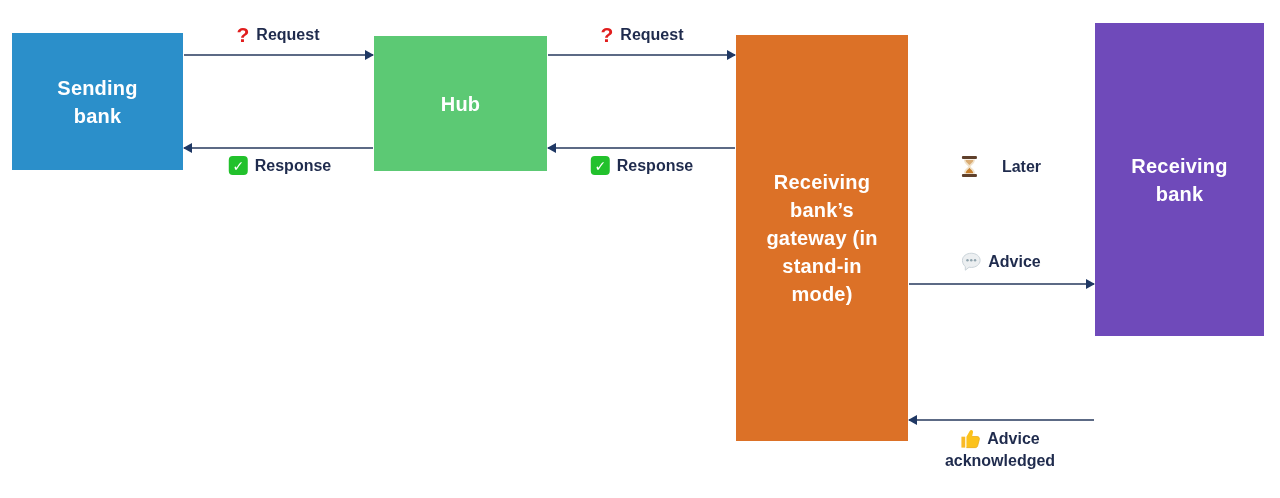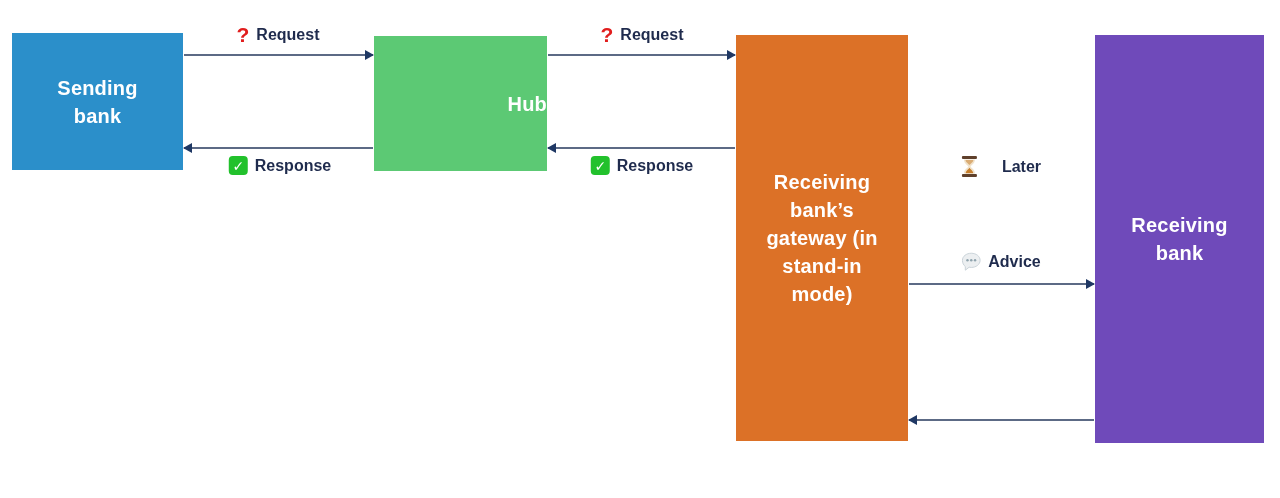--- a/index.html
+++ b/index.html
@@ -23,23 +23,23 @@
     align-items: center;
     justify-content: center;
     text-align: center;
     color: #ffffff;
     font-weight: 700;
     font-size: 20px;
     line-height: 1.4;
     letter-spacing: 0.2px;
   }
   .box-sending   { left: 12px;   top: 33px; width: 171px; height: 137px; padding: 0 38px; box-sizing: border-box; }
-  .box-hub       { left: 374px;  top: 36px; width: 173px; height: 135px; justify-content: flex-end; }
+  .box-hub       { left: 374px;  top: 36px; width: 173px; height: 135px; }
   .box-gateway   { left: 736px;  top: 35px; width: 172px; height: 406px; padding: 0 20px; box-sizing: border-box; }
-  .box-receiving { left: 1095px; top: 35px; width: 169px; height: 408px; padding: 0 30px; box-sizing: border-box; }
+  .box-receiving { left: 1095px; top: 23px; width: 169px; height: 313px; padding: 0 30px; box-sizing: border-box; }
 
   
   .arrow {
     position: absolute;
     height: 2px;
     background: var(--arrow-line, #5c6a85);
   }
   .arrow .head {
     position: absolute;
     top: -4px;
@@ -185,14 +185,23 @@
       <svg width="20" height="19" viewBox="0 0 24 23">
         <path d="M12 1.5c6 0 10.7 3.8 10.7 8.6S18 18.7 12 18.7c-.9 0-1.8-.1-2.6-.3L4.8 22v-4.4C2.6 16 1.3 13.2 1.3 10.1 1.3 5.3 6 1.5 12 1.5z" fill="#eceff1" stroke="#c9d2d9" stroke-width="1.2"></path>
         <circle cx="7.4" cy="10.1" r="1.5" fill="#90a4ae"></circle>
         <circle cx="12" cy="10.1" r="1.5" fill="#90a4ae"></circle>
         <circle cx="16.6" cy="10.1" r="1.5" fill="#90a4ae"></circle>
       </svg>
     </span>
     <span>Advice</span>
   </div>
 
+  <div class="flow-label lbl-ack">
+    <span class="icon">
+      <svg width="22" height="21" viewBox="0 0 24 23">
+        <path d="M1.5 9.5h4.2v12H1.5z" fill="#f9ba27"></path>
+        <path d="M7 21.5h9.8c1.2 0 2.2-.8 2.5-2l1.9-7.2c.4-1.5-.8-3-2.4-3h-5.6l1-4.6c.3-1.2-.6-2.4-1.9-2.4-.7 0-1.3.4-1.7 1L7 9.7z" fill="#fcc21b"></path>
+        <path d="M7 21.5h9.8c1.2 0 2.2-.8 2.5-2l1.9-7.2c.4-1.5-.8-3-2.4-3h-5.6" fill="none" stroke="#e8a713" stroke-width="0.8"></path>
+      </svg>
+    </span><span>Advice acknowledged</span>
+  </div>
 
 </div>
 
 </body></html>

